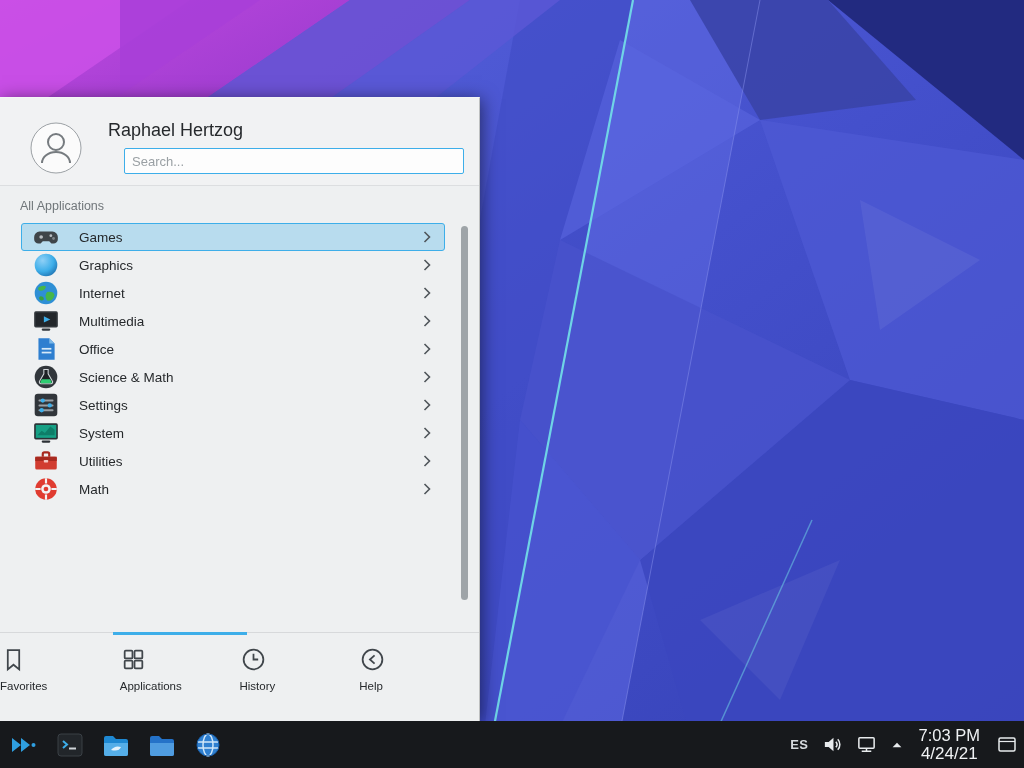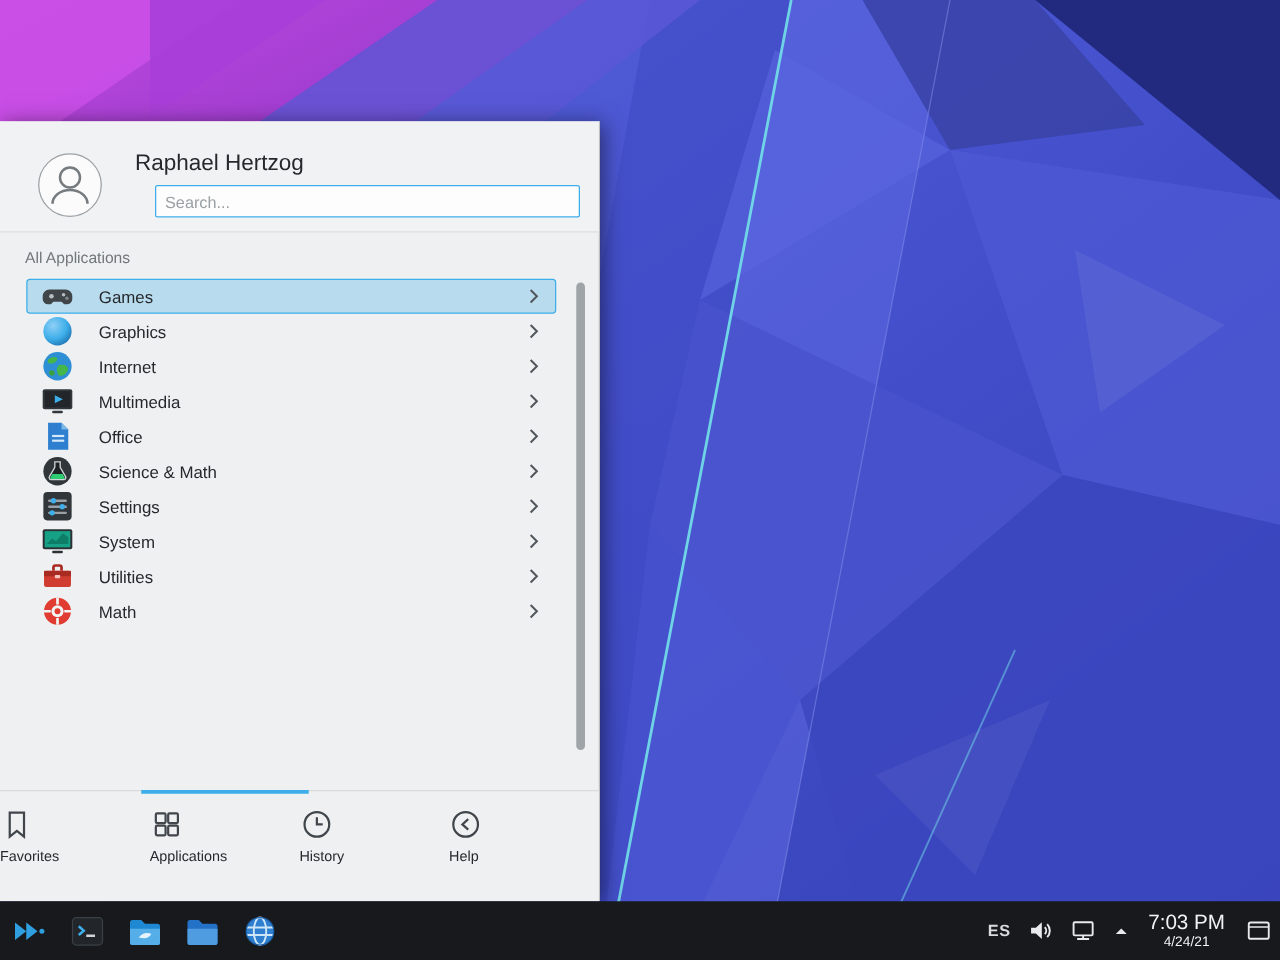--- a/index.html
+++ b/index.html
@@ -72,21 +72,21 @@
   }
   .tb-left { display:flex; align-items:center; gap:16px; padding-left:9px; }
   .tb-btn { width:30px; height:30px; background:none; border:none; padding:0; cursor:pointer; }
   .tb-btn svg { width:30px; height:30px; display:block; }
   .tray { margin-left:auto; display:flex; align-items:center; gap:13px; padding-right:5px; }
   .kbd { color:#d7dbde; font-size:13px; font-weight:bold; letter-spacing:.5px; cursor:pointer; }
   .tray-ic { cursor:pointer; }
   .tray-ic svg { display:block; }
   .clock { display:flex; flex-direction:column; align-items:center; color:#f0f2f4; line-height:1.12; margin:0 2px; cursor:pointer; }
   .time { font-size:16.5px; }
-  .date { font-size:11px; }
+  .date { font-size:17px; }
 </style>
 </head>
 <body>
 
 <div class="wallpaper">
   <svg width="1024" height="768" viewBox="0 0 1024 768" preserveAspectRatio="none">
     <defs>
       <linearGradient id="bg" x1="0" y1="0" x2="1" y2="1">
         <stop offset="0" stop-color="#5a64de"></stop>
         <stop offset="0.5" stop-color="#4450cc"></stop>

